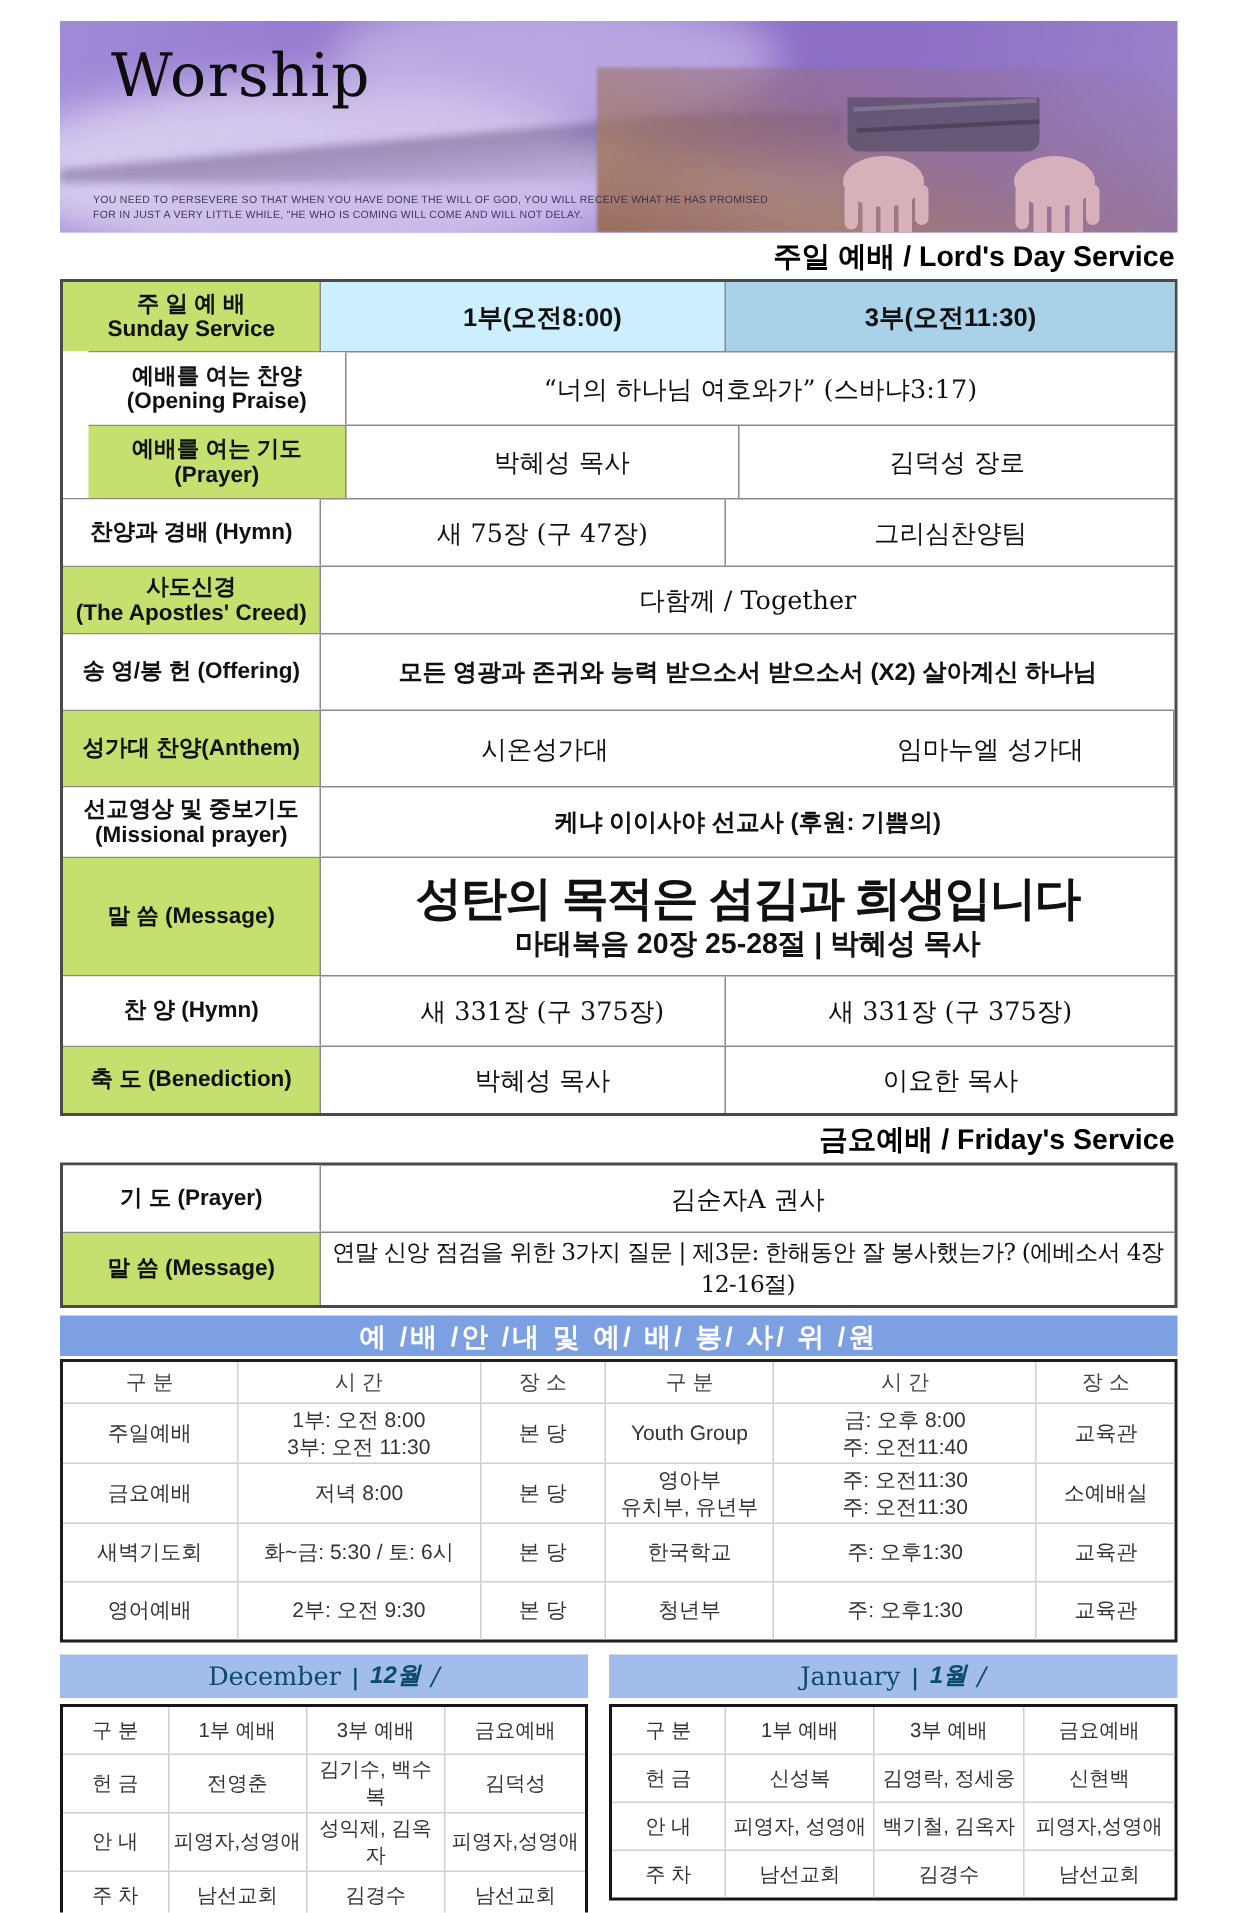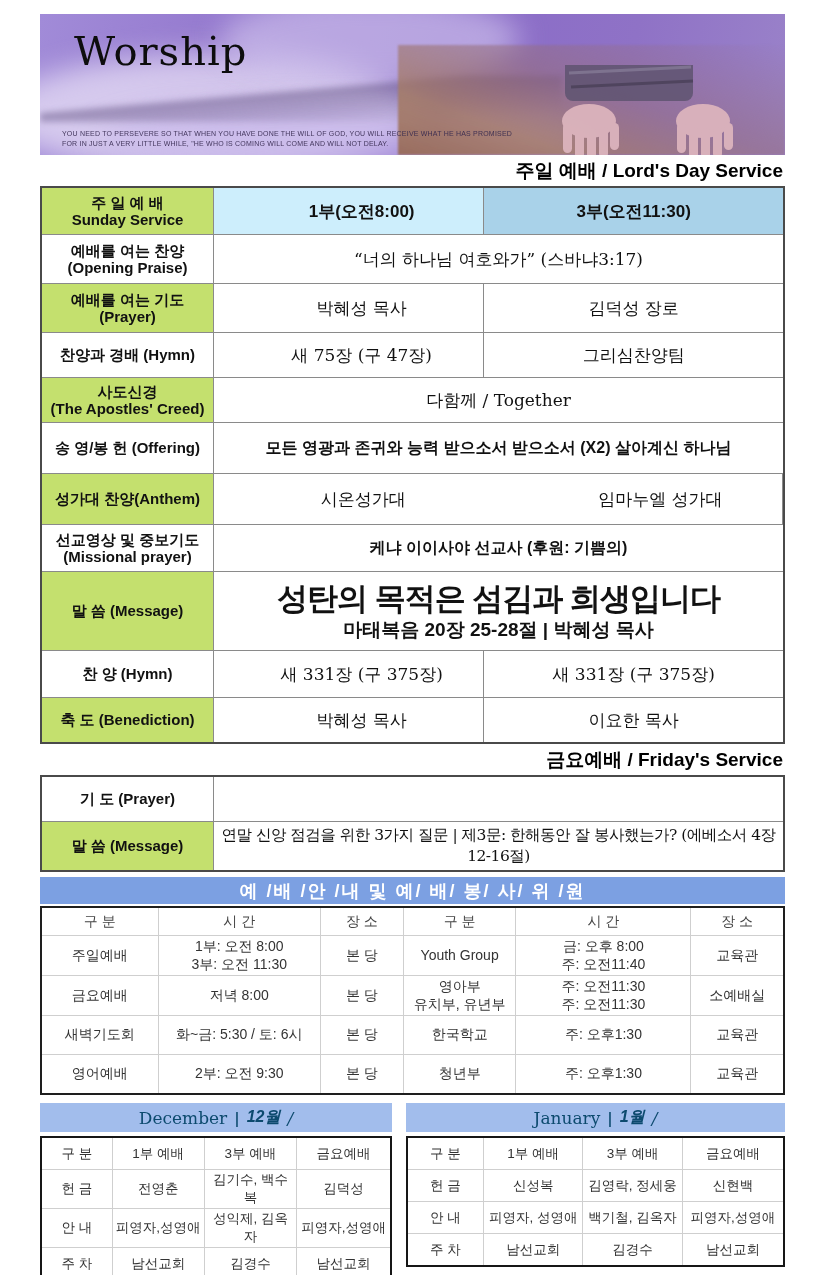--- a/index.html
+++ b/index.html
@@ -38,21 +38,21 @@
   .cells{flex:1;display:flex;}
   .cell{display:flex;align-items:center;justify-content:center;text-align:center;padding:3px 6px;box-sizing:border-box;}
   .c1{width:47.5%;flex:0 0 47.5%;border-right:1px solid #8a8a8a;padding-left:32px;}
   .c2{flex:1;}
   .cspan{flex:1;}
   .serif{font-family:"DejaVu Serif",serif;font-size:17px;}
   .gothic{font-size:16px;font-weight:bold;}
   .svc{font-weight:bold;font-size:17px;}
   .bg-lightblue{background:#cdeefc;}
   .bg-midblue{background:#a9d2e9;}
-  .h46{min-height:46px;} .h48{min-height:48px;} .h44{min-height:44px;} .h50{min-height:50px;} .h78{min-height:78px;}
+  .h46{min-height:46px;} .h48{min-height:48px;margin-left:17px;} .h44{min-height:44px;} .h50{min-height:50px;} .h78{min-height:78px;}
   .msg-wrap{flex-direction:column;line-height:1.12;}
   .msg-title{font-size:31px;font-weight:bold;letter-spacing:-1px;}
   .msg-sub{font-size:19px;font-weight:bold;margin-top:2px;}
   .friday-msg{font-family:"DejaVu Serif",serif;font-size:15.5px;letter-spacing:-0.5px;}
 
   
   .blue-strip{margin-top:5px;background:#7ca0e2;color:#fff;font-weight:bold;font-size:18px;
     height:27px;display:flex;align-items:center;justify-content:center;letter-spacing:2px;}
 
   
@@ -225,20 +225,23 @@
         <div class="cell c2 serif">이요한 목사</div>
       </div>
     </div>
   </div>
 
   <div class="sec-title">금요예배 / Friday's Service</div>
 
   <div class="mtable">
     <div class="mrow h44">
       <div class="lbl">기  도 (Prayer)</div>
+      <div class="cells">
+          <div class="cell cspan serif">김순자A 권사</div>
+        </div>
     </div>
     <div class="mrow h44">
       <div class="lbl green">말  씀 (Message)</div>
       <div class="cells">
           <div class="cell cspan friday-msg">연말 신앙 점검을 위한 3가지 질문 | 제3문: 한해동안 잘 봉사했는가? (에베소서 4장 12-16절)</div>
         </div>
     </div>
   </div>
 
   <div class="blue-strip">예 /배 /안 /내   및   예/ 배/ 봉/ 사/ 위 /원</div>

